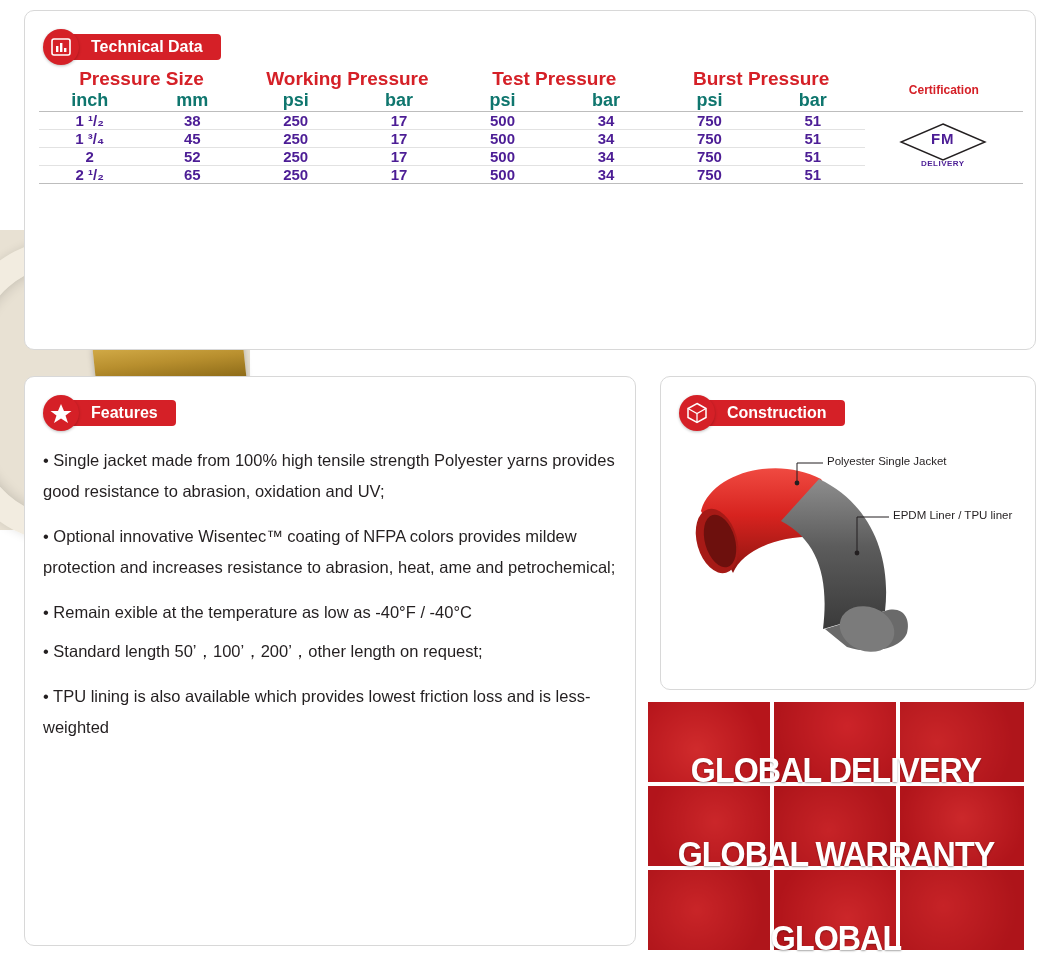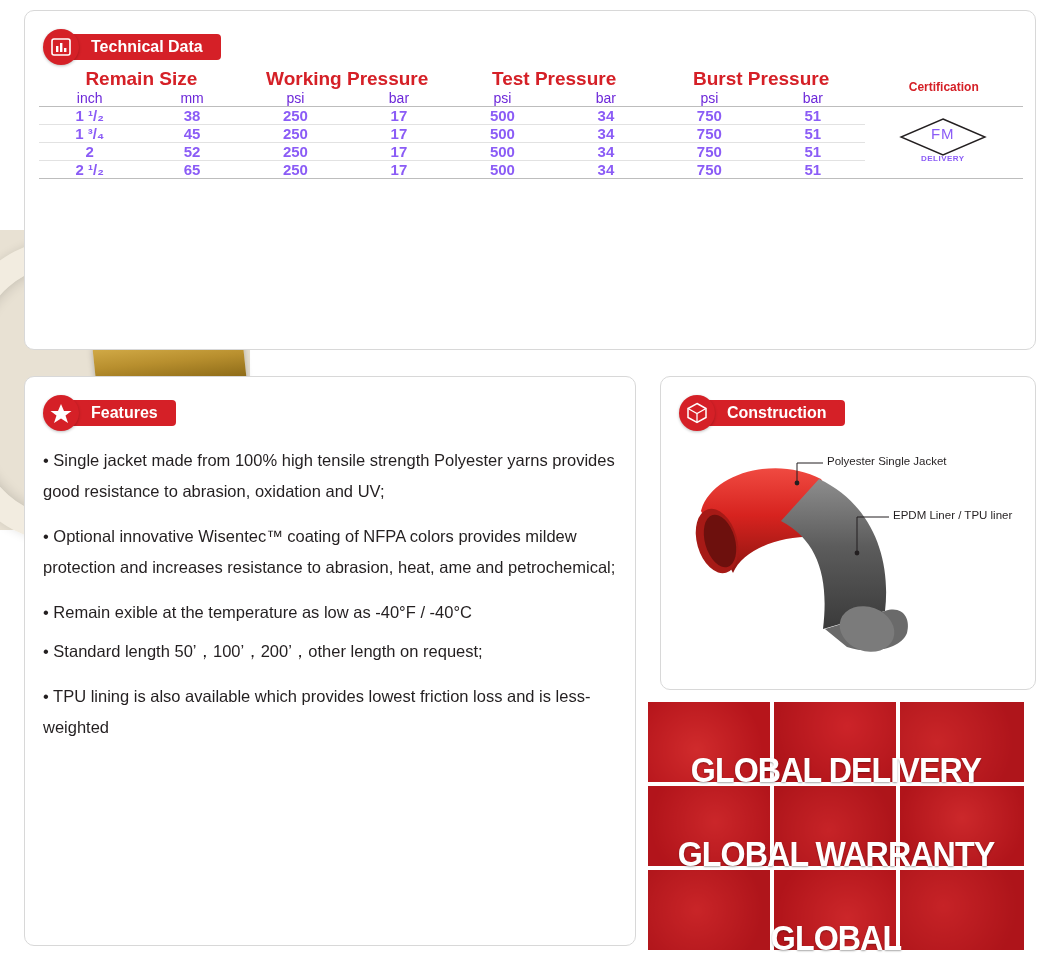--- a/index.html
+++ b/index.html
@@ -119,32 +119,32 @@
     padding: 0;
   }
   .hdr-row1 th {
     color: #d52027;
     font-size: 19px;
     font-weight: bold;
     padding: 10px 0 2px;
     vertical-align: middle;
   }
   .hdr-row2 td {
-    color: #6d28d9;
-    font-size: 14px;
-    font-weight: normal;
+    color: #0f766e;
+    font-size: 18px;
+    font-weight: bold;
     padding: 4px 0 10px;
   }
   .v-sep { border-right: 1px solid #dcdcdc; }
   .h-sep-strong { border-bottom: 1px solid #bdbdbd; }
   .h-sep { border-bottom: 1px solid #e2e2e2; }
   .data-row td {
     font-size: 15px;
     font-weight: bold;
-    color: #8b5cf6;
+    color: #4c1d95;
     padding: 13px 0;
   }
   .cert-cell {
     vertical-align: middle;
     position: relative;
   }
   .fm-badge {
     display: inline-block;
     position: relative;
     width: 90px;
@@ -154,21 +154,21 @@
     position: absolute;
     left: 0; top: 3px;
     width: 88px; height: 40px;
   }
   .fm-text {
     position: absolute;
     left: 0; top: 11px;
     width: 88px;
     text-align: center;
     font-size: 15px;
-    font-weight: normal;
+    font-weight: bold;
     letter-spacing: 1px;
   }
   .fm-sub {
     position: absolute;
     left: 0; top: 40px;
     width: 88px;
     text-align: center;
     font-size: 8px;
     font-weight: bold;
     letter-spacing: .5px;
@@ -290,21 +290,21 @@
         <rect x="9" y="5" width="2.4" height="9" fill="#fff"></rect>
         <rect x="13" y="10" width="2.4" height="4" fill="#fff"></rect>
       </svg>
     </div>
     <div class="sec-pill">Technical Data</div>
   </div>
 
   <table class="tech">
     <thead>
       <tr class="hdr-row1">
-        <th colspan="2" class="v-sep">Remain Size</th>
+        <th colspan="2" class="v-sep">Pressure Size</th>
         <th colspan="2" class="v-sep">Working Pressure</th>
         <th colspan="2" class="v-sep">Test Pressure</th>
         <th colspan="2" class="v-sep">Burst Pressure</th>
         <th rowspan="2" class="h-sep-strong" style="width:160px;vertical-align:middle;font-size:12px;">Certification</th>
       </tr>
       <tr class="hdr-row2 h-sep-strong">
         <td style="width:103px">inch</td>
         <td class="v-sep" style="width:105px">mm</td>
         <td style="width:105px">psi</td>
         <td class="v-sep" style="width:105px">bar</td>

